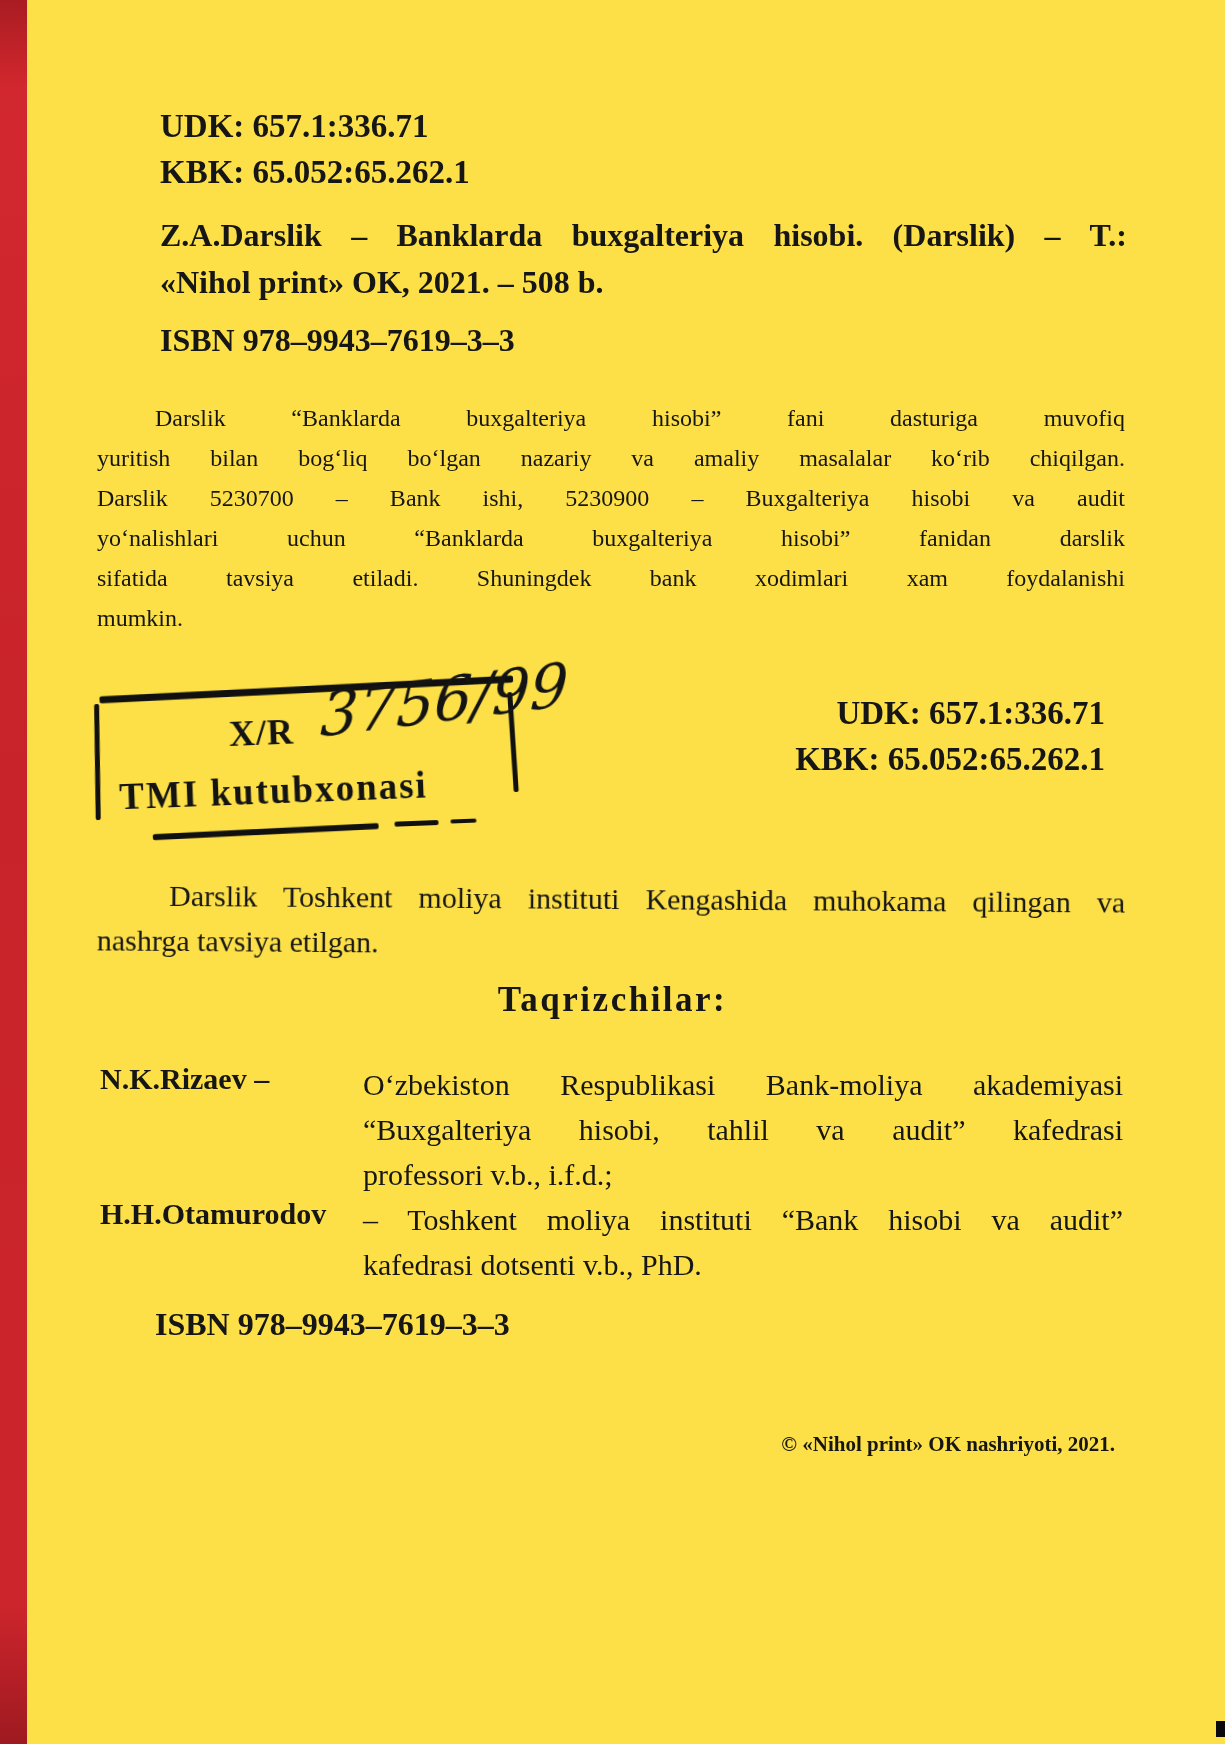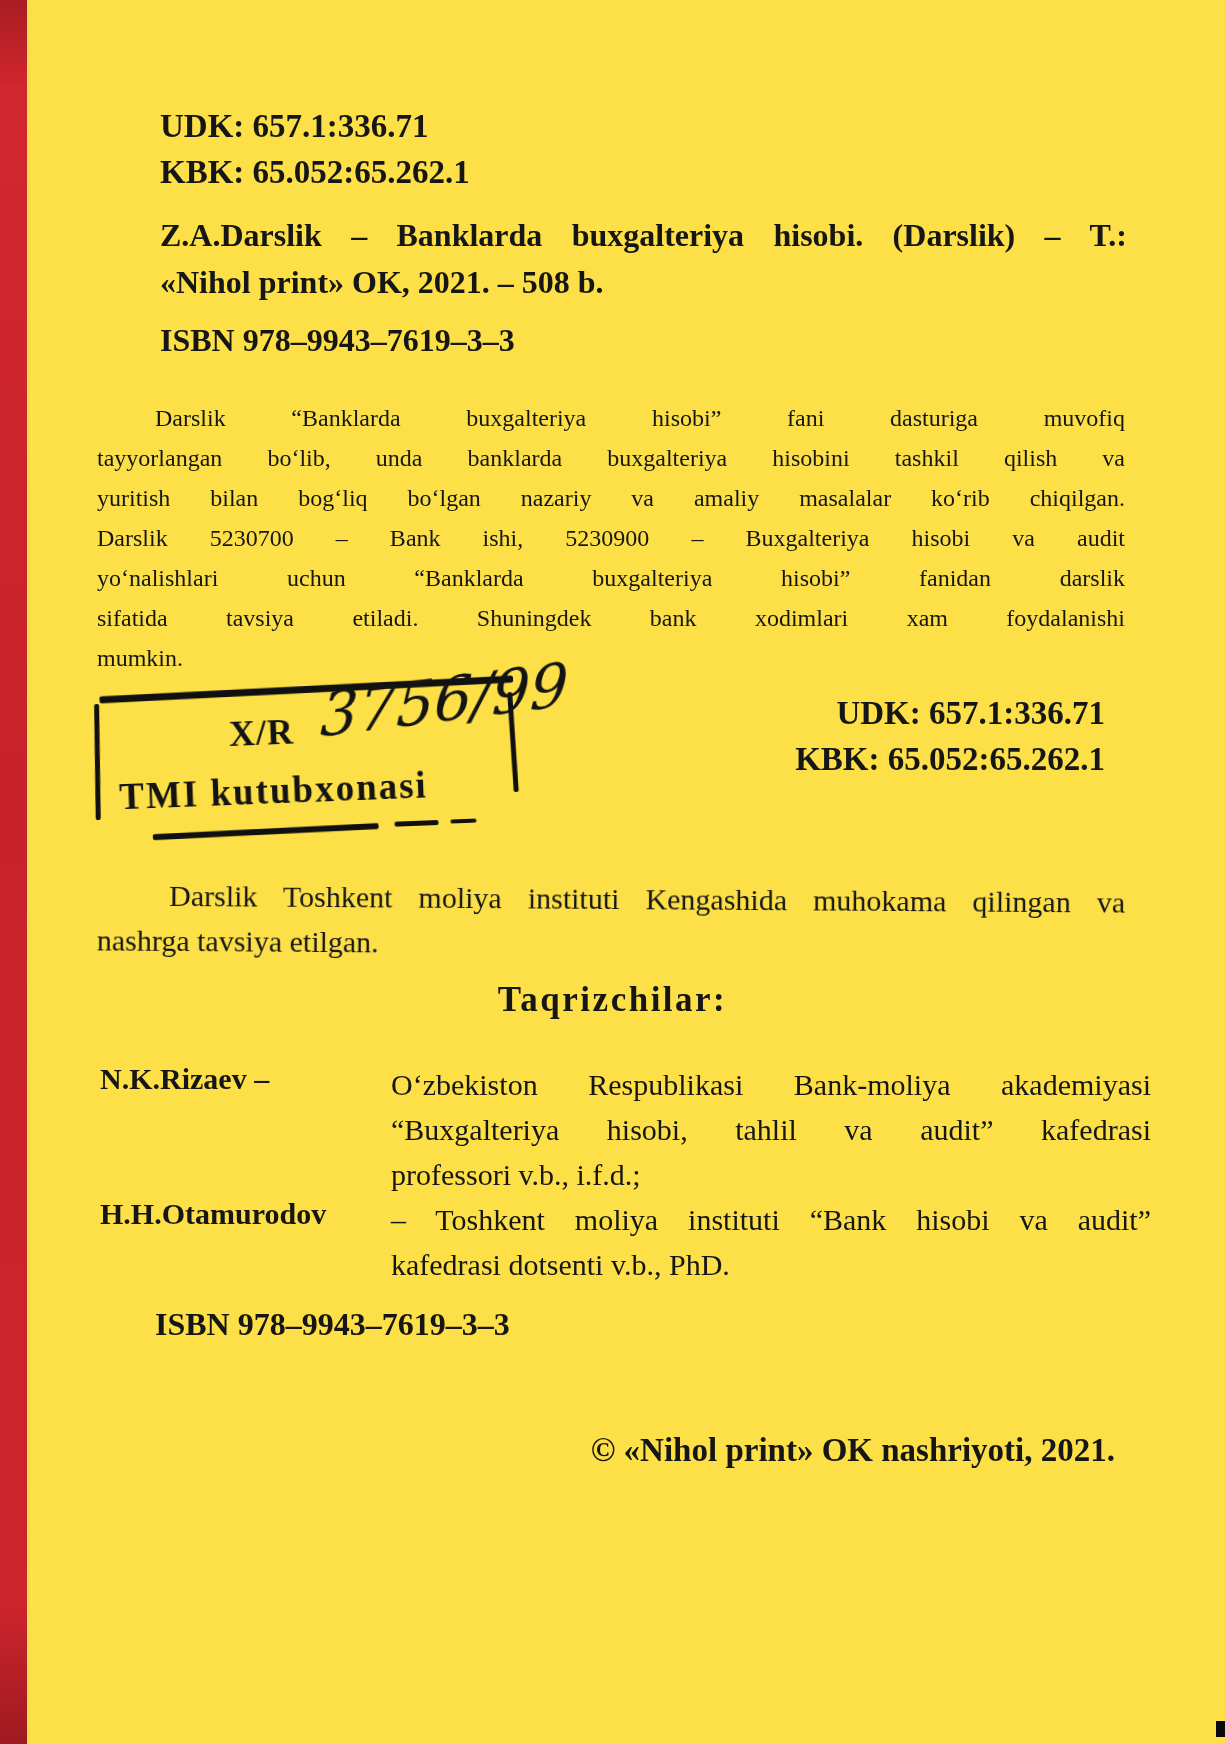--- a/index.html
+++ b/index.html
@@ -19,23 +19,23 @@
   .udk-top { left:160px; top:103px; font-size:33px; line-height:46px; font-weight:bold; }
   .citation { left:160px; top:212px; width:967px; font-size:32px; line-height:47px; font-weight:bold; }
   .isbn-top { left:160px; top:322px; font-size:32px; font-weight:bold; }
   .annotation { left:97px; top:398px; width:1028px; font-size:24px; line-height:40px; }
   .indent-58 { padding-left:58px; }
   .indent-72 { padding-left:72px; }
   .udk-right { right:120px; top:690px; width:420px; text-align:right; font-size:33px; line-height:46px; font-weight:bold; }
   .approval { left:97px; top:876px; width:1028px; font-size:30px; line-height:45px; transform:rotate(0.4deg); }
   .reviewers-heading { left:0; top:980px; width:1225px; text-align:center; font-size:35px; font-weight:bold; letter-spacing:2.5px; }
   .rev-name { left:100px; font-size:30px; font-weight:bold; }
-  .rev-desc { left:363px; width:760px; font-size:30px; line-height:45px;margin-left:28px; }
+  .rev-desc { left:363px; width:760px; font-size:30px; line-height:45px; }
   .isbn-bottom { left:155px; top:1306px; font-size:32px; font-weight:bold; }
-  .copyright { right:110px; top:1432px; font-size:33px; font-weight:bold;margin-left:28px; }
+  .copyright { right:110px; top:1432px; font-size:21px; font-weight:bold;margin-left:28px; }
 
   
   .stamp { position:absolute; left:92px; top:684px; width:430px; height:152px;
            transform:rotate(-2.2deg); filter:blur(0.45px); color:#141414; }
   .stamp .edge { position:absolute; background:#101010; border-radius:2px; }
   .edge-top    { left:10px; top:2px;  width:414px; height:7px;  transform:rotate(-0.7deg); }
   .edge-left   { left:3px;  top:12px; width:5px;  height:116px; transform:rotate(1.4deg); }
   .edge-right  { right:6px; top:16px; width:5px;  height:100px; transform:rotate(-1.6deg); }
   .edge-blong  { left:58px; bottom:3px; width:226px; height:6px; transform:rotate(-0.6deg); }
   .edge-bdash1 { left:300px; bottom:6px; width:44px; height:5px; }
@@ -60,21 +60,20 @@
 
   <div class="blk citation">
     <div class="just">Z.A.Darslik – Banklarda buxgalteriya hisobi. (Darslik) – T.:</div>
     <div class="line">«Nihol print» OK, 2021. – 508 b.</div>
   </div>
 
   <div class="blk isbn-top">ISBN 978–9943–7619–3–3</div>
 
   <div class="blk annotation">
     <div class="just indent-58">Darslik “Banklarda buxgalteriya hisobi” fani dasturiga muvofiq</div>
-    <div class="just">tayyorlangan bo‘lib, unda banklarda buxgalteriya hisobini tashkil qilish va</div>
     <div class="just">yuritish bilan bog‘liq bo‘lgan nazariy va amaliy masalalar ko‘rib chiqilgan.</div>
     <div class="just">Darslik 5230700 – Bank ishi, 5230900 – Buxgalteriya hisobi va audit</div>
     <div class="just">yo‘nalishlari uchun “Banklarda buxgalteriya hisobi” fanidan darslik</div>
     <div class="just">sifatida tavsiya etiladi. Shuningdek bank xodimlari xam foydalanishi</div>
     <div class="line">mumkin.</div>
   </div>
 
   <div class="stamp">
     <div class="edge edge-top"></div>
     <div class="edge edge-left"></div>

